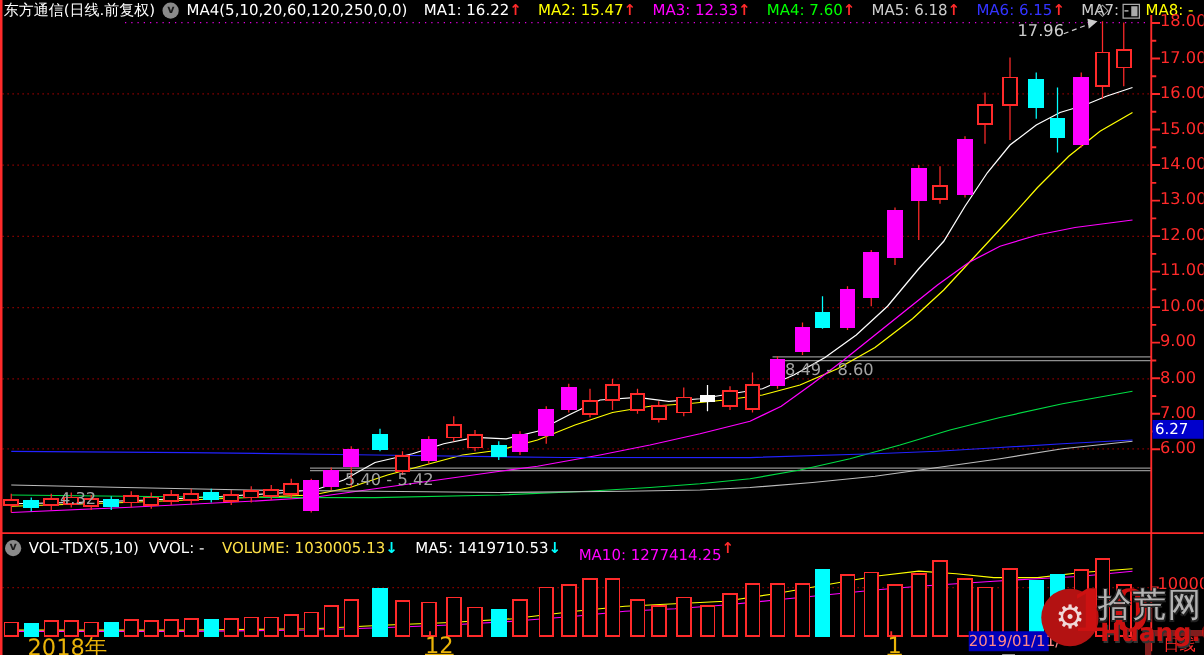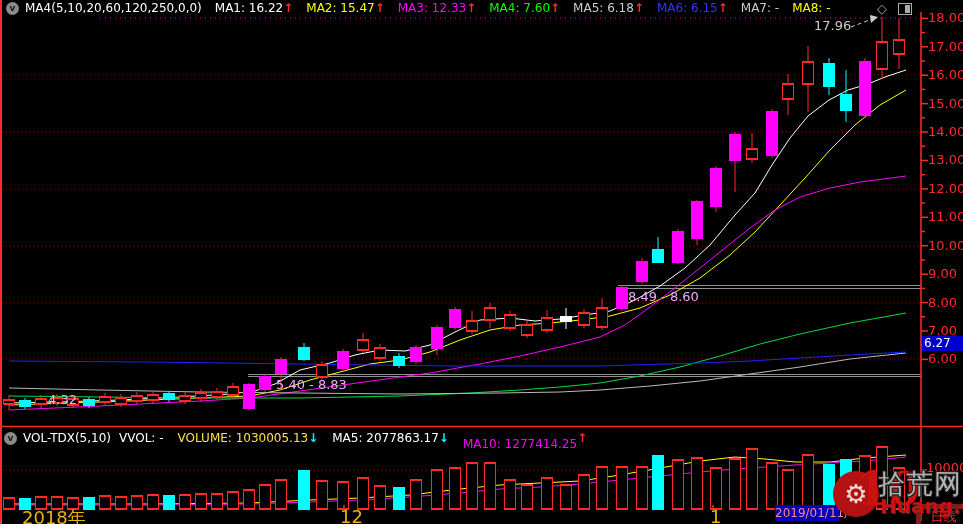--- a/index.html
+++ b/index.html
@@ -11,21 +11,21 @@
   .hdr span{margin-right:0;}
   .circle-icon{display:inline-block;width:13px;height:13px;border-radius:50%;background:#8a8a8a;
                color:#1a1a1a;font-size:9px;line-height:12px;text-align:center;font-weight:bold;}
   .diamond-icon{color:#aaa;font-size:13px;line-height:13px;}
   .win-icon{display:inline-block;width:12px;height:10px;border:1px solid #aaa;position:relative;}
   .win-icon i{position:absolute;right:1px;top:1px;bottom:1px;width:5px;background:#aaa;}
   .up{color:#ff2a2a;font-weight:bold;}
   .dn{color:#00ffff;font-weight:bold;}
   .pricetag{position:absolute;left:922px;width:40px;height:15px;background:#0000cc;color:#fff;
             font-size:12px;line-height:15px;padding-left:2px;z-index:6;}
-  .gaplabel{position:absolute;color:#f0abfc;font-size:13px;z-index:4;}
+  .gaplabel{position:absolute;color:#a3a3a3;font-size:13px;z-index:4;}
   .annot{position:absolute;color:#ccc;font-size:13px;z-index:6;}
   .axis-label{position:absolute;color:#ff2a2a;font-size:13px;z-index:5;}
   .baxis{position:absolute;color:#eab308;font-size:18px;z-index:6;text-decoration:underline;}
   .datebox{position:absolute;left:775px;top:505px;width:64px;height:16px;background:#0000bb;
            color:#ff8888;font-size:12px;line-height:16px;text-align:center;z-index:7;}
   .datebox b{color:#fff;font-weight:normal;}
   .periodbox{position:absolute;left:916px;top:504px;width:45px;height:17px;border:5px solid #7f1d1d;
              color:#ff2a2a;font-size:13px;line-height:16px;text-align:center;z-index:7;}
   .wm{z-index:9;pointer-events:none;}
   .wm-circle{position:absolute;left:833px;top:471px;width:46px;height:46px;border-radius:50%;
@@ -261,47 +261,48 @@
         <line x1="713" y1="505" x2="713" y2="509" stroke="#ff2a2a" stroke-width="1.5"></line>
       </g>
       <g>
         <line x1="851" y1="27" x2="872" y2="19" stroke="#ccc" stroke-width="1" stroke-dasharray="4 3"></line>
         <polygon points="878,17 870,15 871,23" fill="#ccc"></polygon>
       </g>
     </svg>
 
   
   <div class="hdr">
+    <span style="color:#fff;margin-left:3px;">东方通信(日线.前复权)</span>
     <span class="circle-icon" style="margin-left:6px;">v</span>
     <span style="color:#fff;margin-left:6px;">MA4(5,10,20,60,120,250,0,0)</span>
     <span id="ma-items"><span style="margin-left: 13px; color: rgb(255, 255, 255);">MA1: 16.22</span><span class="up">↑</span><span style="margin-left: 13px; color: rgb(255, 255, 0);">MA2: 15.47</span><span class="up">↑</span><span style="margin-left: 13px; color: rgb(255, 0, 255);">MA3: 12.33</span><span class="up">↑</span><span style="margin-left: 13px; color: rgb(0, 255, 0);">MA4: 7.60</span><span class="up">↑</span><span style="margin-left: 13px; color: rgb(204, 204, 204);">MA5: 6.18</span><span class="up">↑</span><span style="margin-left: 13px; color: rgb(51, 51, 255);">MA6: 6.15</span><span class="up">↑</span><span style="margin-left: 13px; color: rgb(204, 204, 204);">MA7: -</span><span style="margin-left: 13px; color: rgb(255, 255, 0);">MA8: -</span></span>
   </div>
   <span class="abs diamond-icon" style="left:877px;top:2px;z-index:6;">◇</span>
   <span class="abs win-icon" style="left:898px;top:3px;z-index:6;"><i></i></span>
 
   
   <div id="price-axis"></div>
 
   
   <div class="pricetag" style="top:336px;">6.27</div>
 
   
   <div class="annot" style="left:814px;top:18px;">17.96</div>
   <div class="gaplabel" style="left:628px;top:289px;">8.49 - 8.60</div>
-  <div class="gaplabel" style="left:276px;top:377px;">5.40 - 8.83</div>
+  <div class="gaplabel" style="left:276px;top:377px;">5.40 - 5.42</div>
   <div class="gaplabel" style="left:48px;top:392px;">4.32</div>
 
   
   <div class="hdr" style="top:430px;z-index:6;">
     <span class="circle-icon" style="margin-left:4px;">v</span>
     <span style="color:#fff;margin-left:6px;">VOL-TDX(5,10)</span>
     <span style="color:#fff;margin-left:8px;">VVOL: -</span>
     <span style="color:#fde047;margin-left:14px;">VOLUME: 1030005.13</span>
     <span class="dn">↓</span>
-    <span style="color:#fff;margin-left:14px;">MA5: 2077863.17</span>
+    <span style="color:#fff;margin-left:14px;">MA5: 1419710.53</span>
     <span class="dn">↓</span>
     <span style="color:#ff00ff;margin-left:14px;margin-top:11px;">MA10: 1277414.25</span>
     <span class="up">↑</span>
   </div>
 
   
   <div class="axis-label" style="left:926px;top:460px;">10000</div>
 
   
   <div class="baxis" style="left:22px;top:506px;">2018年</div>

